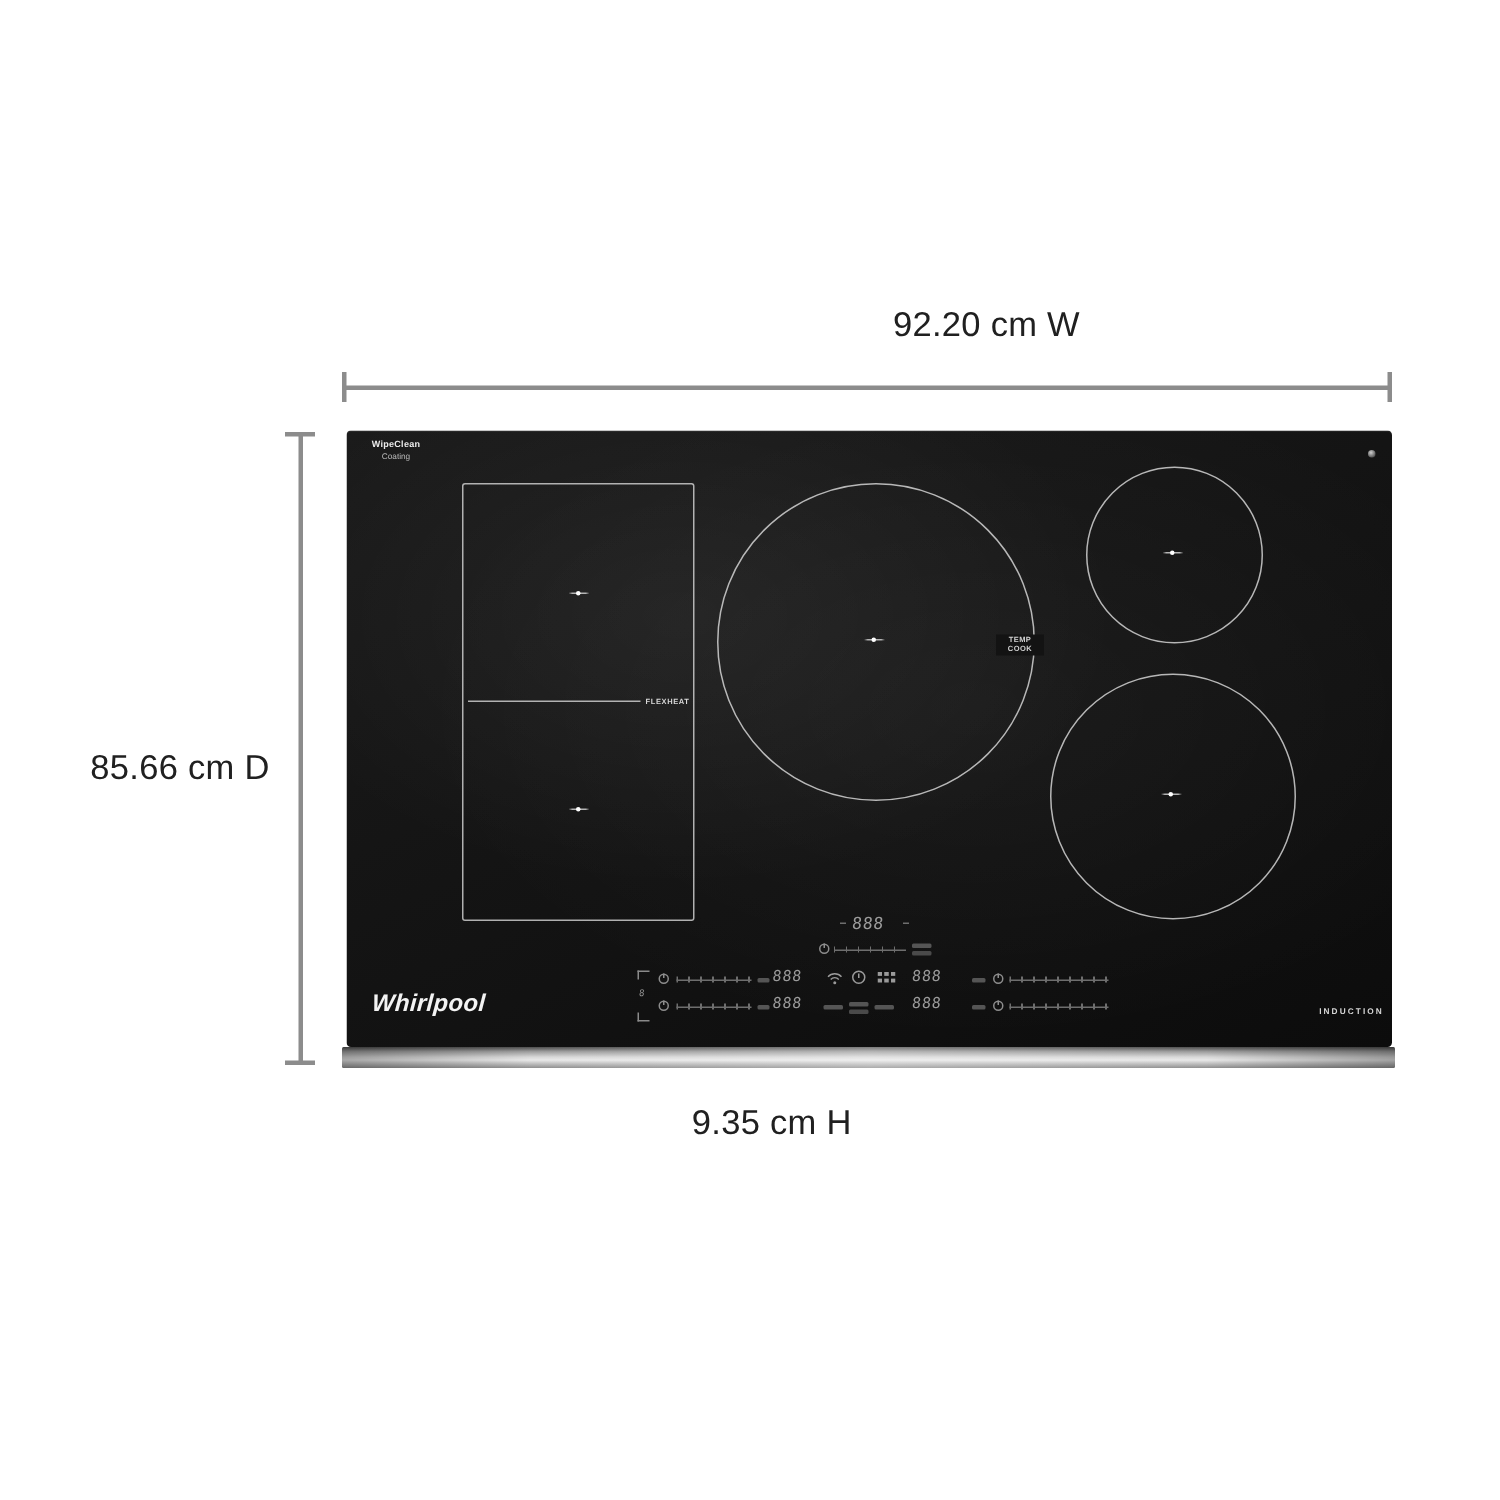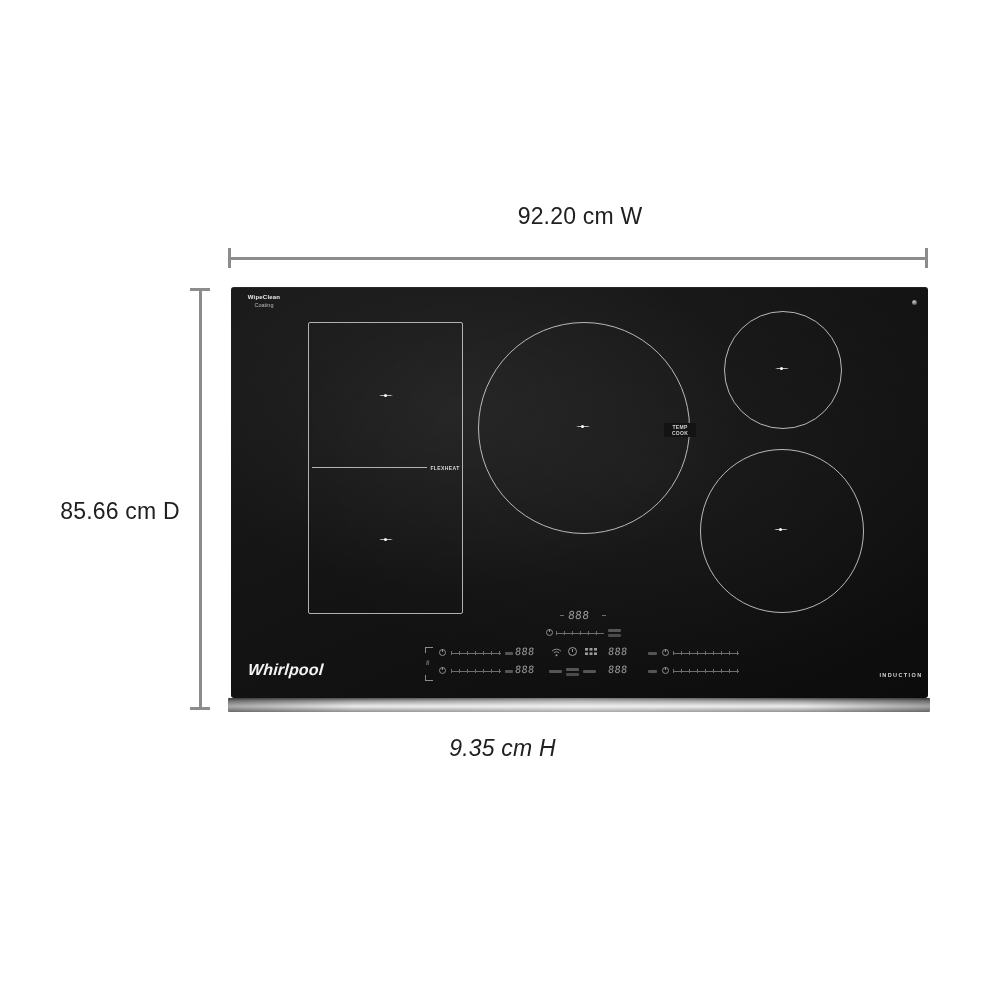--- a/index.html
+++ b/index.html
@@ -5,23 +5,23 @@
   html,body{margin:0;padding:0;}
   body{
     width:1000px;height:1000px;background:#ffffff;
     font-family:"Liberation Sans",sans-serif;position:relative;overflow:hidden;
   }
   
   .dim-label{
     position:absolute;font-size:23px;color:#202020;text-align:center;
     font-family:"Liberation Sans",sans-serif;letter-spacing:0.2px;
   }
-  .lbl-w{left:440px;top:203px;width:280px;}
+  .lbl-w{left:440px;top:203px;width:280px;text-align:right;}
   .lbl-d{left:40px;top:498px;width:160px;}
-  .lbl-h{left:380px;top:735px;width:245px;font-style:italic;}
+  .lbl-h{left:392px;top:735px;width:245px;}
   .dim-w{position:absolute;left:228px;top:248px;width:700px;height:20px;}
   .dim-w .cap{position:absolute;top:0;width:3px;height:20px;background:#8c8c8c;}
   .dim-w .cap.r{right:0;}
   .dim-w .rule{position:absolute;top:9px;left:0;width:100%;height:3px;background:#8c8c8c;}
   .dim-d{position:absolute;left:190px;top:288px;width:20px;height:422px;}
   .dim-d .cap{position:absolute;left:0;width:20px;height:3px;background:#8c8c8c;}
   .dim-d .cap.b{bottom:0;}
   .dim-d .rule{position:absolute;left:9px;top:0;width:3px;height:100%;background:#8c8c8c;}
   
   .cooktop{

